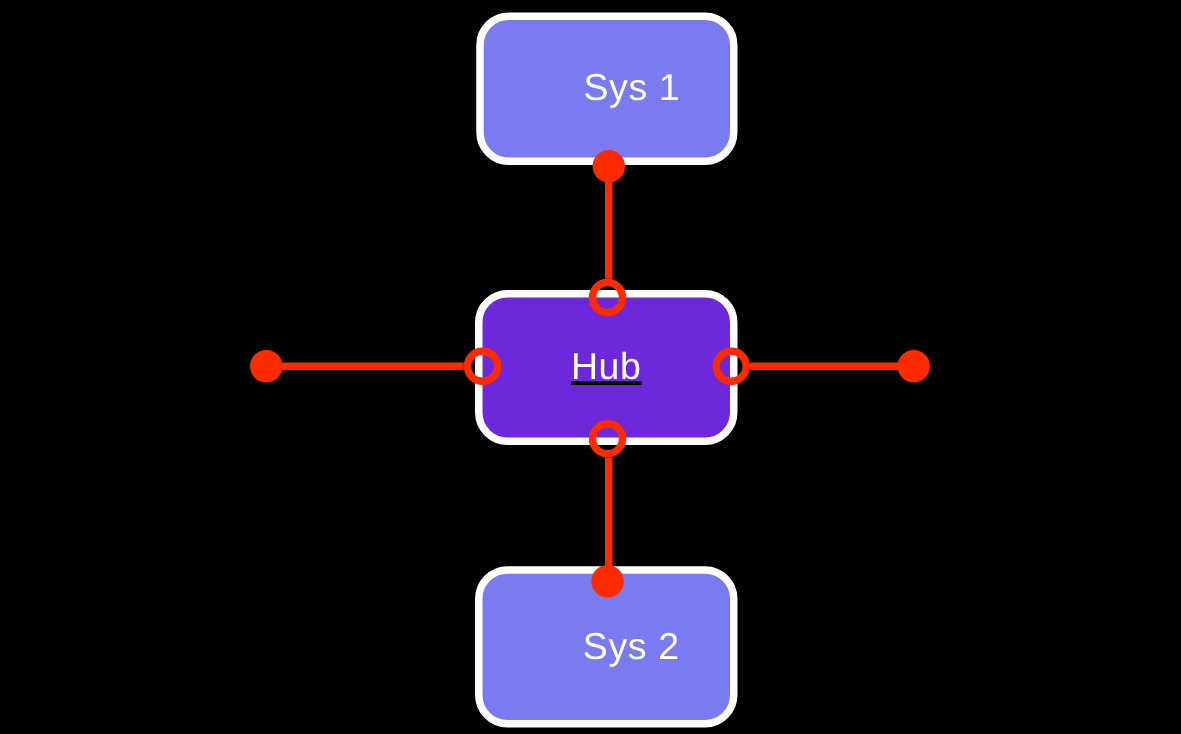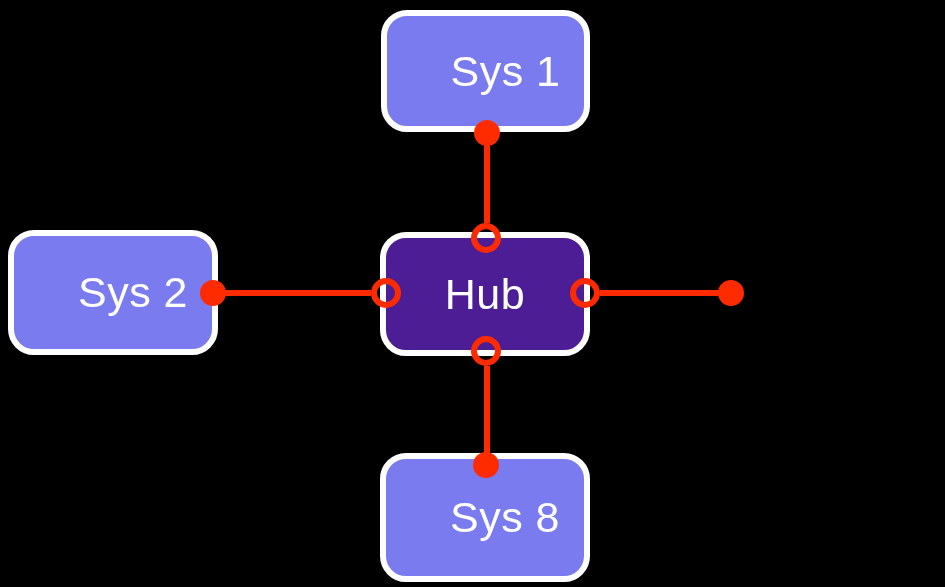--- a/index.html
+++ b/index.html
@@ -20,28 +20,28 @@
     position: absolute;
     box-sizing: border-box;
     border: 6px solid #ffffff;
     border-radius: 26px;
     display: flex;
     align-items: center;
     justify-content: center;
   }
   .node .label {
     color: #ffffff;
-    font-size: 43px;
+    font-size: 30px;
     line-height: 1;
     white-space: pre; 
     letter-spacing: 0.5px;
   }
   .spoke { background: #7b7bf0; }
   .spoke .label { transform: translateX(20px); }
-  .hub { background: #4c1d95; }
+  .hub { background: #6d28d9; text-decoration: underline; }
 
   .node-sys1 { left: 381px; top: 10px;  width: 209px; height: 122px; }
   .node-sys2 { left: 8px;   top: 230px; width: 210px; height: 125px; }
   .node-hub  { left: 380px; top: 232px; width: 210px; height: 124px; }
   .node-sys3 { left: 727px; top: 233px; width: 210px; height: 120px; }
   .node-sys4 { left: 380px; top: 453px; width: 210px; height: 129px; }
 
   
   .line {
     position: absolute;
@@ -87,31 +87,28 @@
 
   <div class="line line-top"></div>
   <div class="line line-left"></div>
   <div class="line line-right"></div>
   <div class="line line-bottom"></div>
 
   <div class="node spoke node-sys1">
     <span class="label">Sys 1</span>
   </div>
 
-  <div class="node spoke node-sys2">
-    <span class="label">Sys 2</span>
-  </div>
 
   <div class="node hub node-hub">
     <span class="label">Hub</span>
   </div>
 
 
   <div class="node spoke node-sys4">
-    <span class="label">Sys 8</span>
+    <span class="label">Sys 2</span>
   </div>
 
   <div class="dot dot-sys1"></div>
   <div class="dot dot-sys2"></div>
   <div class="dot dot-sys3"></div>
   <div class="dot dot-sys4"></div>
 
   <div class="ring ring-top"></div>
   <div class="ring ring-left"></div>
   <div class="ring ring-right"></div>

